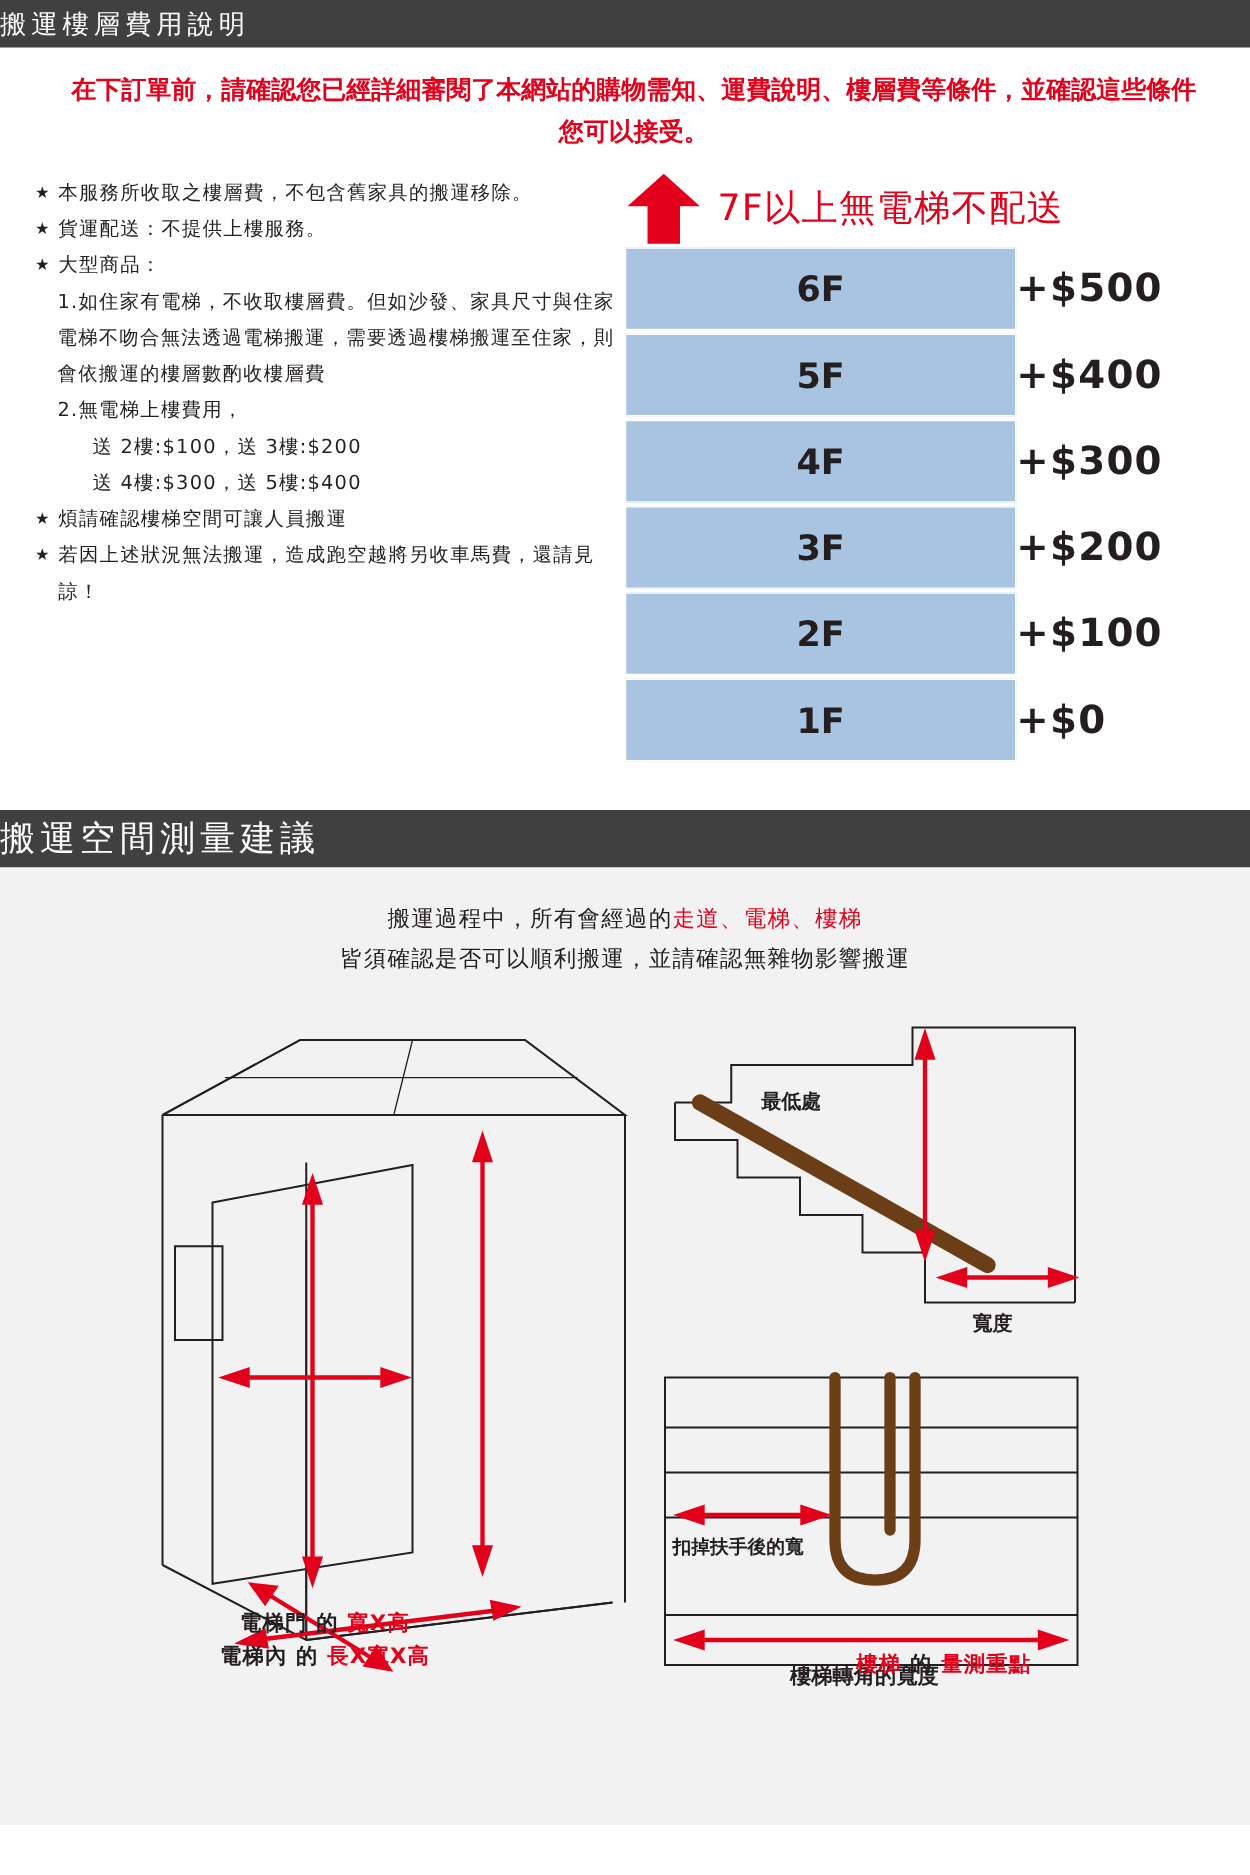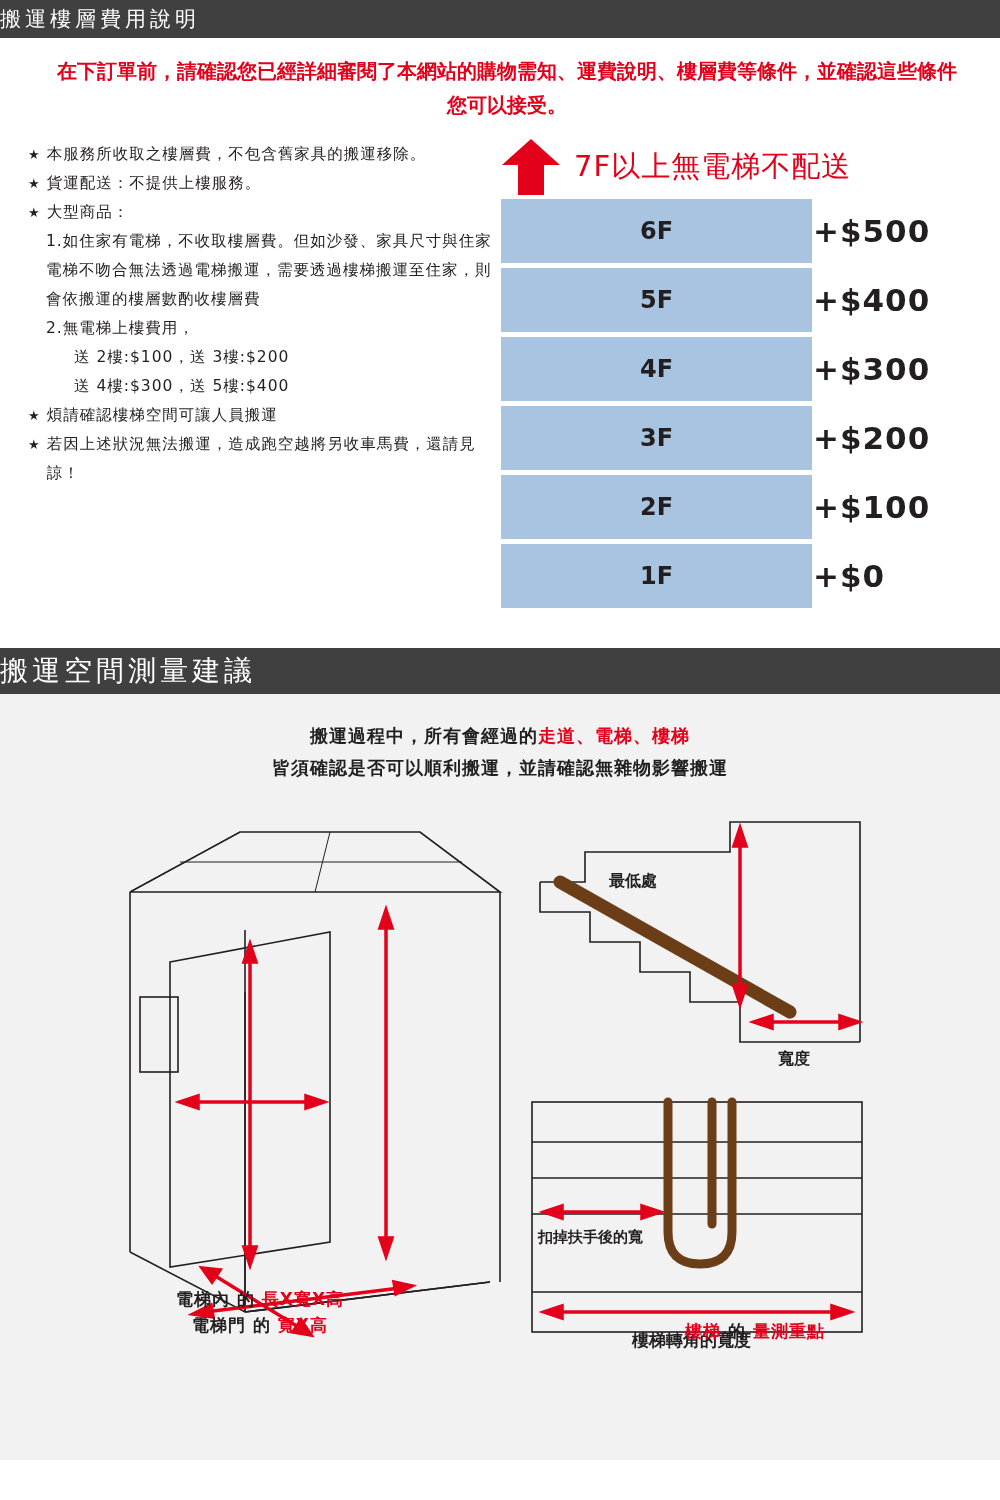--- a/index.html
+++ b/index.html
@@ -128,41 +128,41 @@
   .floor-box {
     width: 313px;
     height: 100%;
     background: #a8c4e0;
     border: 1px solid #ffffff;
     display: flex;
     align-items: center;
     justify-content: center;
     color: #231f20;
     font-weight: bold;
-    font-size: 24px;
+    font-size: 28px;
   }
   .floor-price {
     flex: 1;
     text-align: left;
     padding-right: 6px;
     font-weight: bold;
     font-size: 31px;
     letter-spacing: 1px;
   }
 
   
   #section2 {
     background: #f2f2f2;
     height: 766px;
     position: relative;
   }
   #measure-note {
     text-align: center;
     font-size: 18px;
-    font-weight: bold;
+    font-weight: normal;
     line-height: 32px;
     padding-top: 26px;
     letter-spacing: 1px;
   }
   .hl { color: #e3001b; }
 
   svg { display: block; }
   #diagrams {
     position: absolute;
     left: 0; top: 118px;
@@ -377,28 +377,28 @@
       <polygon points="850,500 832,494 832,506"></polygon>
     </g>
     <g font-family="DejaVu Sans" font-size="15" font-weight="bold" fill="#231f20">
       <text x="538" y="430">扣掉扶手後的寬</text>
       <text x="632" y="534" font-size="17">樓梯轉角的寬度</text>
     </g>
   </svg>
 
   <div id="cap-left" class="cap">
     <div>
+      <span>電梯門</span>
+      <span>的</span>
+      <span class="red">寬X高</span>
+    </div>
+    <div>
       <span>電梯內</span>
       <span>的</span>
       <span class="red">長X寬X高</span>
-    </div>
-    <div>
-      <span>電梯門</span>
-      <span>的</span>
-      <span class="red">寬X高</span>
     </div>
   </div>
 
   <div id="cap-right" class="cap">
     <span class="red">樓梯</span>
     <span>的</span>
     <span class="red">量測重點</span>
   </div>
 </div>
 

